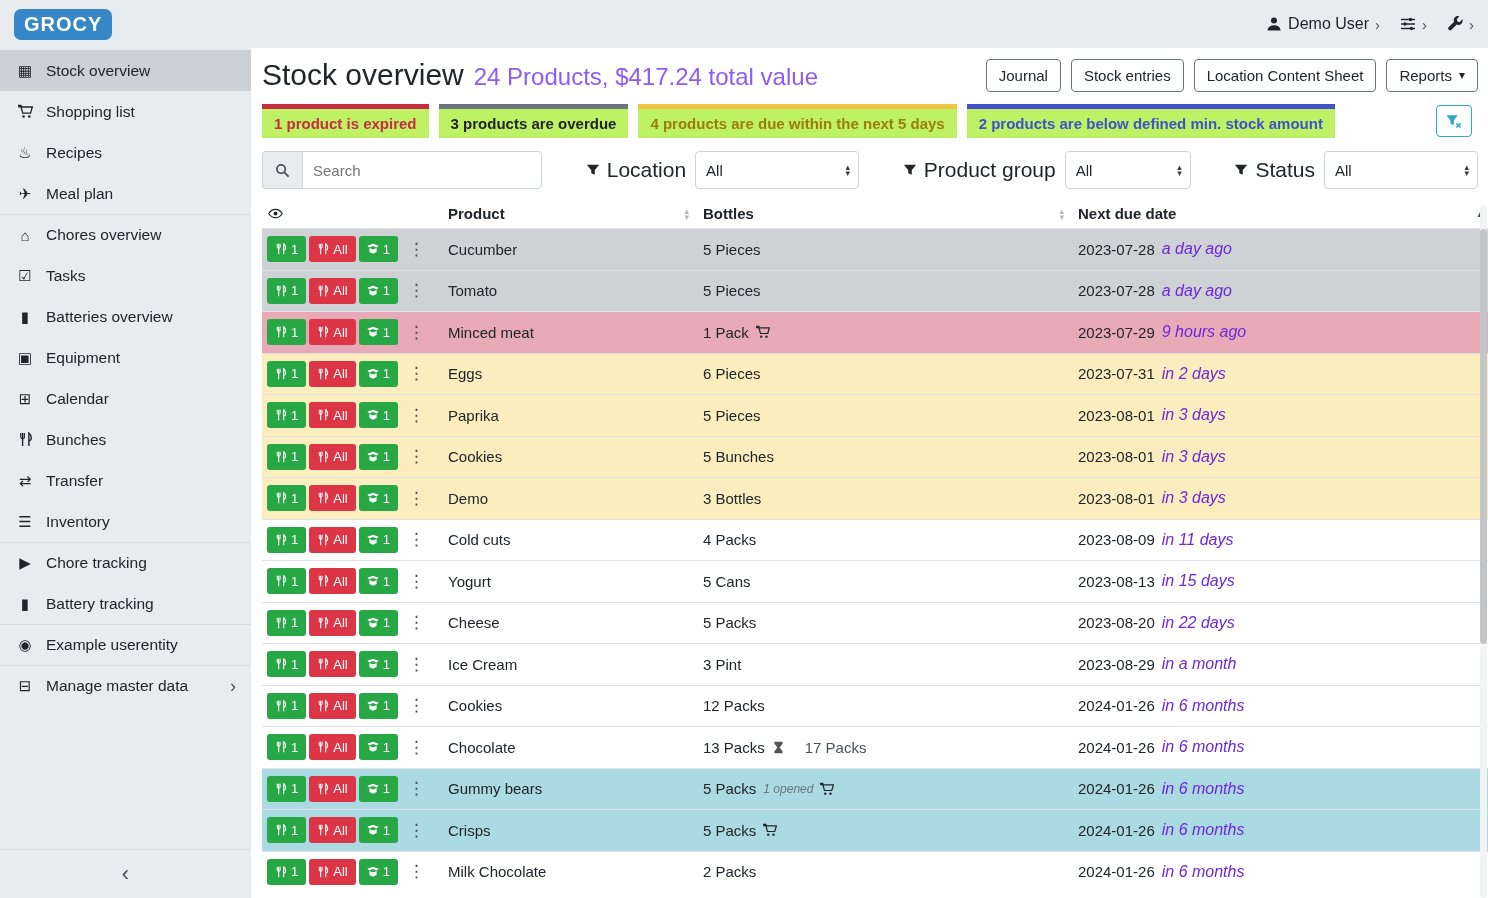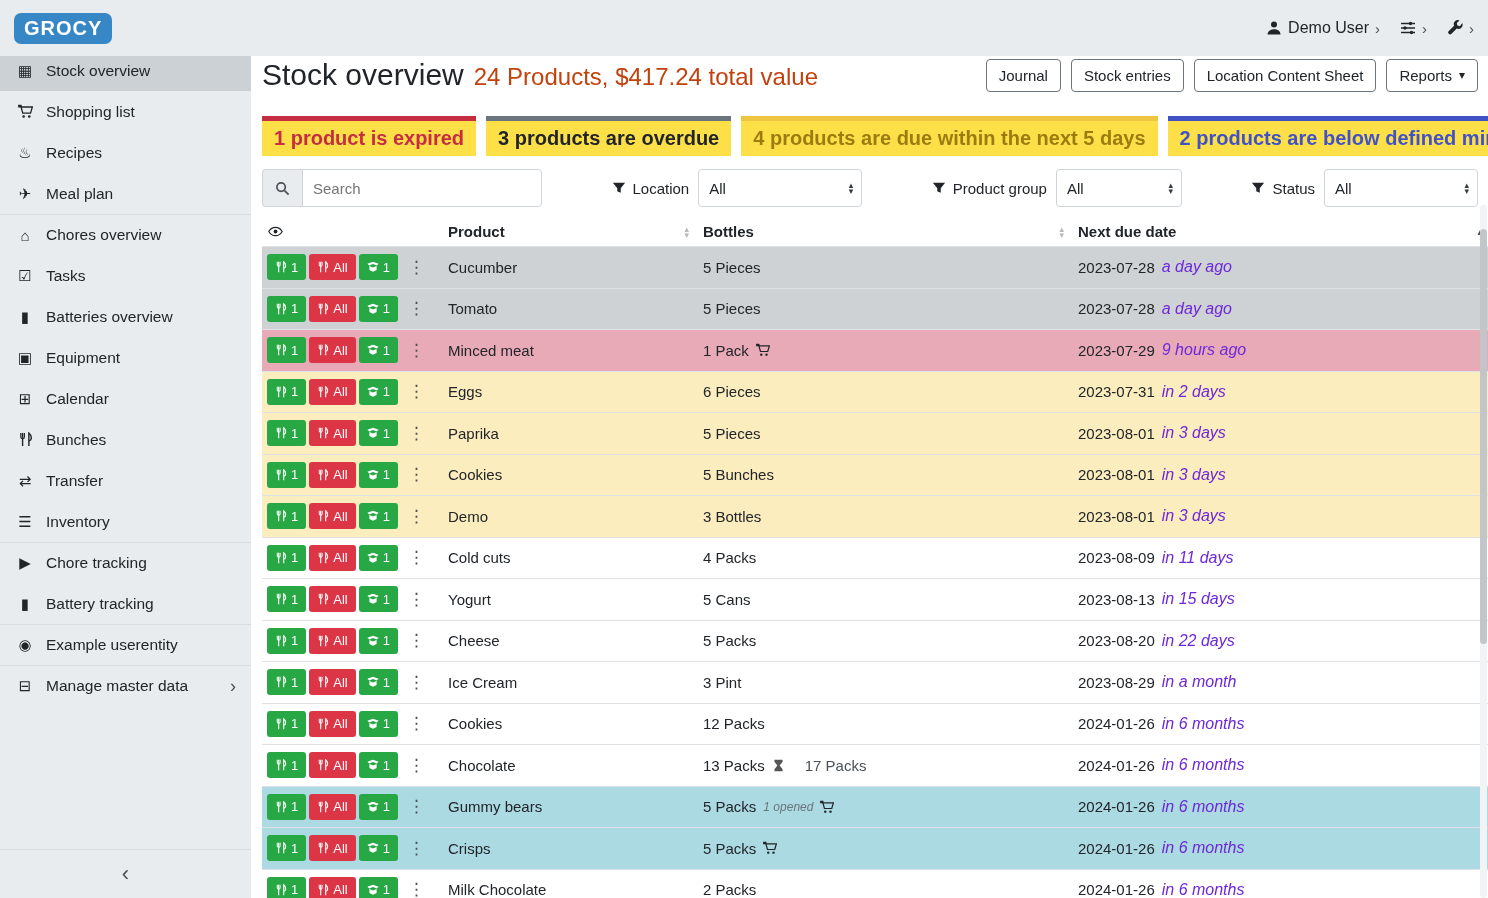--- a/index.html
+++ b/index.html
@@ -5,21 +5,21 @@
   * { box-sizing: border-box; margin: 0; padding: 0; }
   html,body { width:1488px; height:898px; overflow:hidden; }
   body {
     font-family: "Liberation Sans", "DejaVu Sans", sans-serif;
     font-size: 15px; color:#212529; background:#fff; position:relative;
   }
   .icon svg { width:1em; height:1em; display:block; }
 
   
   .topbar {
-    position:absolute; top:0; left:0; width:1488px; height:56px;
+    position:absolute; top:0; left:0; width:1488px; height:48px;
     background:#e9ecef; display:flex; align-items:center;
     justify-content:space-between; padding:0 14px; z-index:5;
   }
   .logo {
     background:var(--brand-blue); color:#fff; font-weight:bold;
     font-size:20px; letter-spacing:1px; padding:4px 10px; border-radius:7px;
     cursor:pointer;
   }
   .topbar-right { display:flex; align-items:center; gap:20px; }
   .topbar-item { display:flex; align-items:center; gap:6px; cursor:pointer; font-size:16px;text-align:right; }
@@ -51,35 +51,35 @@
   
   .main {
     position:absolute; top:48px; left:251px; width:1237px; height:850px;
     background:#fff; padding:10px 0 0 11px;
   }
   .pad-r { padding-right:10px; }
 
   .page-head { display:flex; align-items:center; justify-content:space-between; }
   .title-wrap { display:flex; align-items:baseline; gap:10px; }
   .page-title { font-size:30px; font-weight:500; }
-  .page-subtitle { font-size:24px; color:#c2410c; font-weight:400; }
+  .page-subtitle { font-size:24px; color:#8b5cf6; font-weight:400; }
   .page-actions { display:flex; gap:10px; }
   .btn-outline {
     border:1px solid #6c757d; background:#fff; color:#212529;
     border-radius:4px; padding:7px 12px; font-size:15px; cursor:pointer;
     display:flex; align-items:center; gap:7px; font-family:inherit;
   }
   .btn-outline .caret { font-size:12px; }
 
   
   .banners { display:flex; gap:10px; margin:12px 0 13px; align-items:stretch; }
   .banner {
-    border-top:5px solid #999; background:#fde047; padding:6px 12px;
-    font-weight:bold; font-size:20px; display:flex; align-items:center;
-    cursor:pointer; white-space:nowrap;margin-top:12px;
+    border-top:5px solid #999; background:#bef264; padding:6px 12px;
+    font-weight:bold; font-size:15px; display:flex; align-items:center;
+    cursor:pointer; white-space:nowrap;
   }
   .filter-reset-btn {
     margin-left:auto; margin-right:6px; align-self:center;
     width:36px; height:32px; border:1px solid var(--accent-teal); background:#fff;
     color:var(--accent-teal); border-radius:4px; display:grid; place-items:center;
     cursor:pointer; font-size:16px;
   }
 
   
   .filter-row { display:flex; align-items:center; margin-bottom:10px; }
@@ -88,21 +88,21 @@
     width:40px; border:1px solid #ced4da; border-right:none; background:#e9ecef;
     border-radius:4px 0 0 4px; display:grid; place-items:center;
     color:#495057; font-size:15px;
   }
   .search-input {
     flex:1; border:1px solid #ced4da; border-radius:0 4px 4px 0;
     padding:0 10px; font-size:15px; font-family:inherit; color:#212529;
     outline:none; min-width:0;
   }
   .filter-group { display:flex; align-items:center; gap:9px; margin-left:auto; }
-  .filter-label { display:flex; align-items:center; gap:7px; font-size:15px; }
+  .filter-label { display:flex; align-items:center; gap:7px; font-size:21px; }
   .filter-label .icon { font-size:14px; color:#212529; }
   .select-wrap { position:relative; }
   .select-wrap select {
     appearance:none; -webkit-appearance:none; -moz-appearance:none;
     border:1px solid #ced4da; border-radius:4px; background:#fff;
     height:38px; padding:0 26px 0 10px; font-size:15px; font-family:inherit;
     color:#212529; width:150px; cursor:pointer;
   }
   .fg-0 select { width:164px; }
   .fg-1 select { width:126px; }

